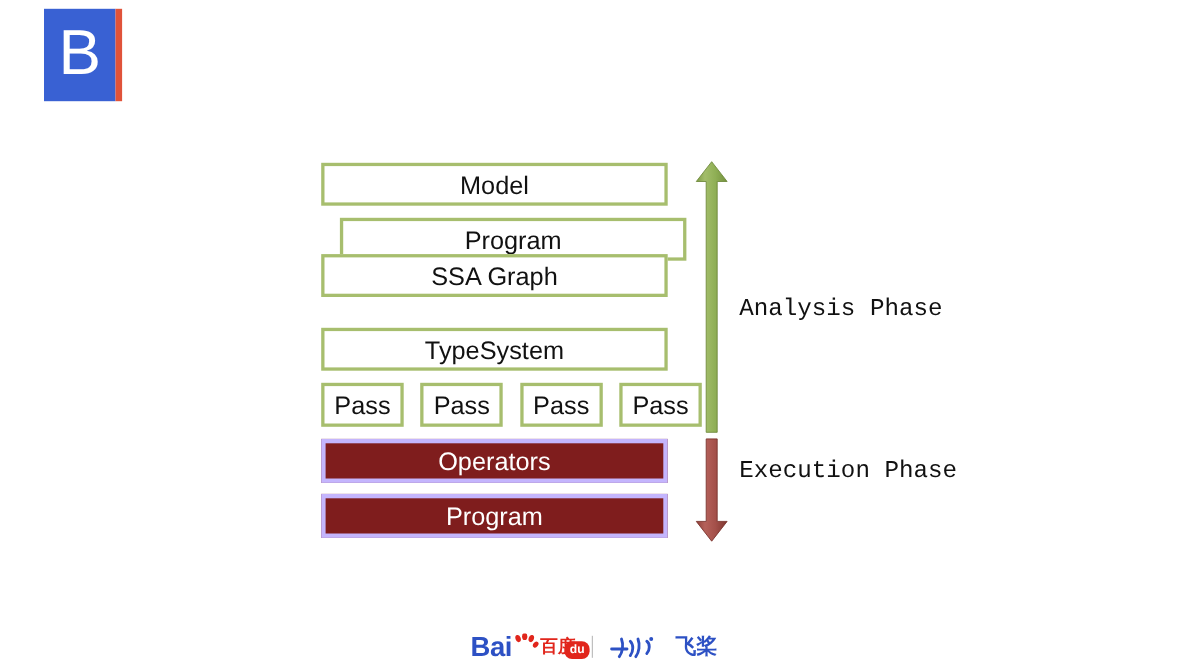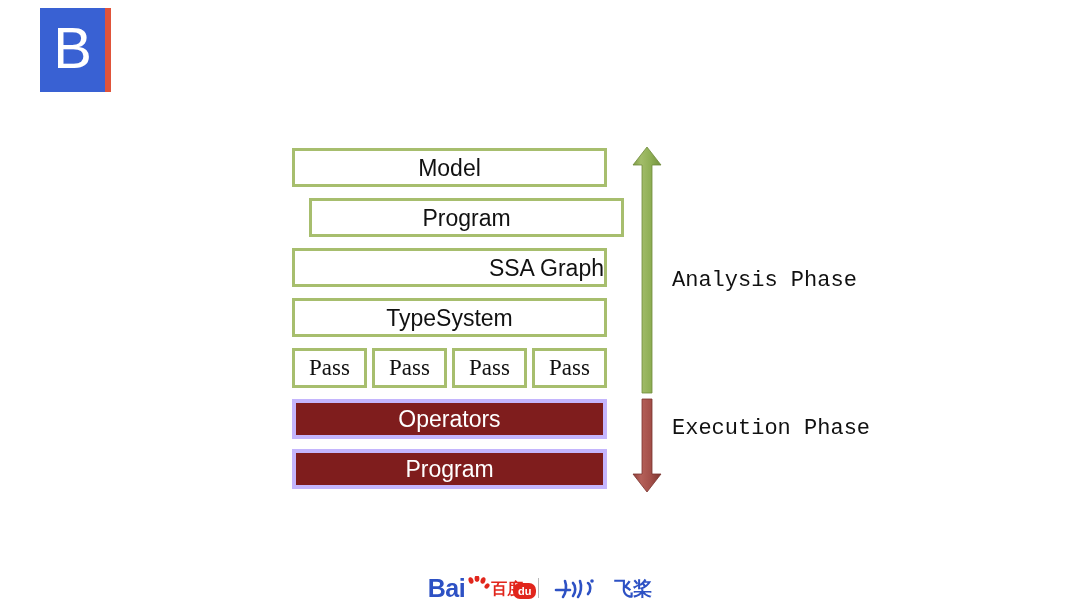--- a/index.html
+++ b/index.html
@@ -93,35 +93,34 @@
 
   .stack-box.execution {
     background: #7f1d1d;
     border: 4px solid #c4b5fd;
     color: #ffffff;
     height: 40px;
   }
 
   #box-model      { top: 148px; }
   #box-program    { top: 198px; margin-left: 17px; }
-  #box-ssagraph   { top: 248px; justify-content: flex-end; }
+  #box-ssagraph   { top: 231px; }
   #box-typesystem { top: 298px; }
   #box-operators  { top: 399px; }
   #box-kernels    { top: 449px; }
 
   
   #pass-row {
     position: absolute;
     left: 292px;
     top: 348px;
-    width: 315px;
+    width: 346px;
     height: 40px;
     display: flex;
     justify-content: space-between;
-    font-family: Liberation Serif, serif;
   }
   .pass-box {
     width: 75px;
     height: 40px;
     box-sizing: border-box;
     background: #ffffff;
     border: 3px solid #A7BE6E;
     display: flex;
     align-items: center;
     justify-content: center;

